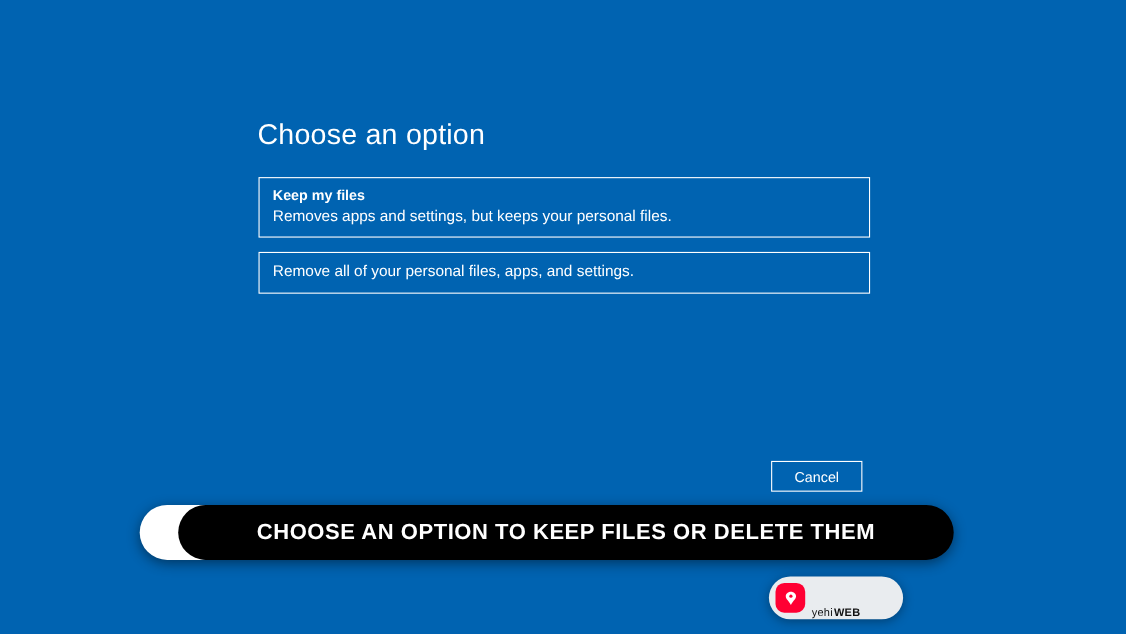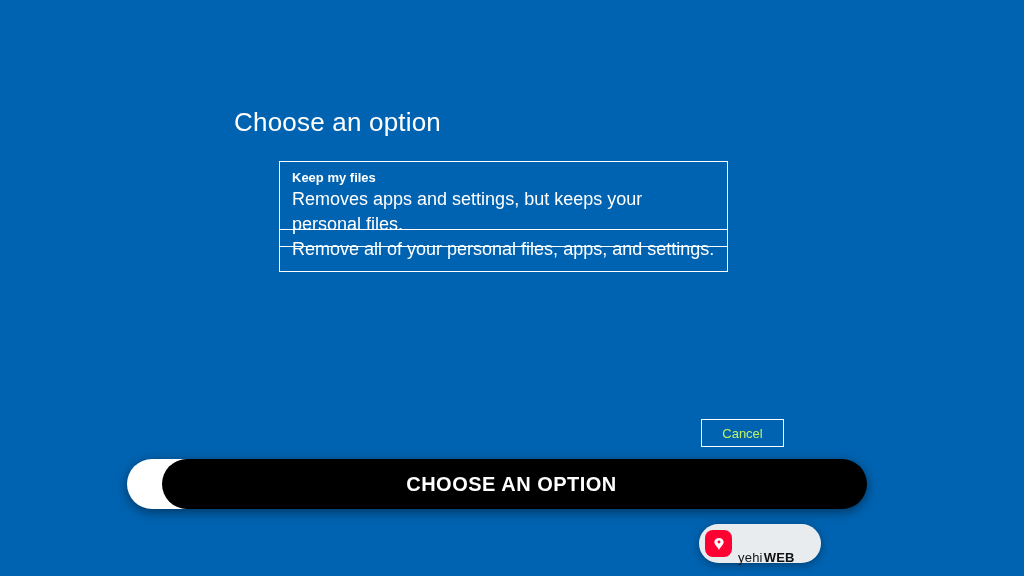--- a/index.html
+++ b/index.html
@@ -14,47 +14,46 @@
     position: absolute;
     left: 234px;
     top: 107px;
     font-size: 26px;
     font-weight: 300;
     letter-spacing: 0.2px;
   }
   .option-box {
     position: absolute;
     left: 235px;
-    width: 449px;
+    width: 556px;
     border: 1px solid #ffffff;
     padding: 7px 12px 9px 12px;
     cursor: pointer;
-    margin-left: 44px;
   }
   .option-box.first { top: 161px; }
   .option-box.second { top: 229px; }
   .option-title {
     font-size: 13px;
     font-weight: 600;
     line-height: 1.35;
   }
   .option-desc {
-    font-size: 18px;
+    font-size: 14px;
     font-weight: 300;
     line-height: 1.4;
   }
   .cancel-btn {
     position: absolute;
     left: 701px;
     top: 419px;
     width: 83px;
     height: 28px;
     border: 1.5px solid #ffffff;
     background: #0063B1;
-    color: #bef264;
+    color: #ffffff;
     font-size: 13px;
     font-weight: 400;
     display: flex;
     align-items: center;
     justify-content: center;
     cursor: pointer;
     text-align: center;
   }
 
   
@@ -107,21 +106,21 @@
   .badge-icon {
     width: 27px; height: 27px;
     border-radius: 8px;
     background: #ff0033;
     display: flex;
     align-items: center;
     justify-content: center;
   }
   .badge-icon svg { width: 16px; height: 16px; }
   .badge-text {
-    font-size: 13px;
+    font-size: 10px;
     font-weight: 400;
     color: #111;
     display: flex;
     align-items: baseline;
     letter-spacing: 0.2px;
   }
   .badge-text .w { font-weight: 800; margin-left: 1px; margin-top: 28px; }
 </style>
 </head>
 <body>
@@ -138,20 +137,21 @@
 </div>
 
 <div class="cancel-btn">
   <span>Cancel</span>
 </div>
 
 <div class="caption-wrap">
   <div class="caption-white"></div>
   <div class="caption-black">
     <b>CHOOSE AN OPTION</b>
+    <span>TO KEEP FILES OR DELETE THEM</span>
   </div>
 </div>
 
 <div class="badge">
   <div class="badge-icon">
     <svg viewBox="0 0 24 24" fill="none">
       <path d="M12 3 C8 3 5 6 5 9 c0 4 4 6 7 12 c3-6 7-8 7-12 c0-3-3-6-7-6z" fill="#ffffff"></path>
       <circle cx="12" cy="9" r="2.2" fill="#ff0033"></circle>
     </svg>
   </div>

